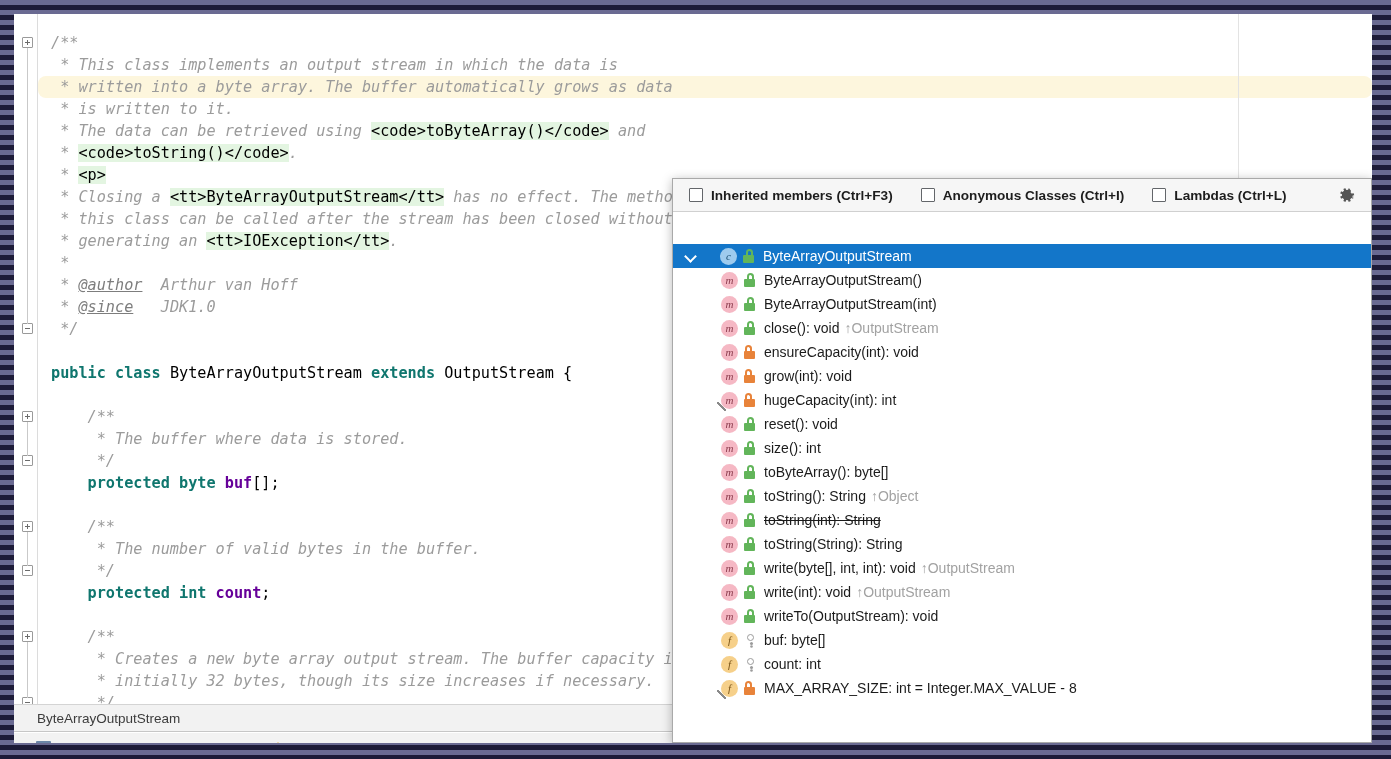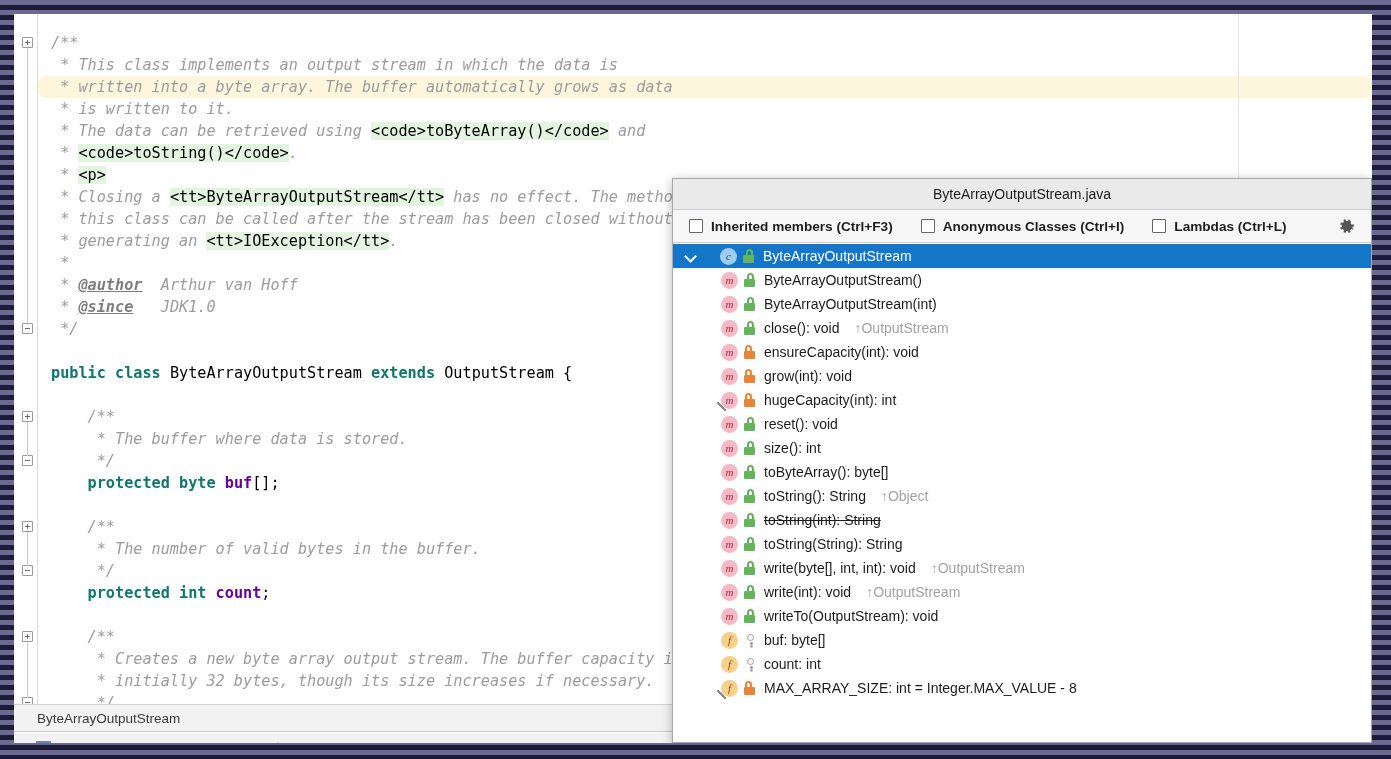--- a/index.html
+++ b/index.html
@@ -71,21 +71,21 @@
     font-family: "DejaVu Sans Mono", "Liberation Mono", monospace;
     font-size: 15.2px;
     line-height: 22px;
     white-space: pre;
     color: #000;
   }
   .ln { height: 22px; padding-left: 13px; }
   .ln.hl { background: #fdf6dd; border-radius: 8px; }
   .cmt { color: #9b9b9b; font-style: italic; }
   .tag { background: #e3f5e1; }
-  .jdoc { color: #7d7d7d; font-weight: bold; font-style: italic;
+  .jdoc { color: #7d7d7d; font-weight: normal; font-style: italic;
           text-decoration: underline; }
   .kw { color: #0f766e; font-weight: bold; }
   .fld { color: #660099; font-weight: bold; }
   .plain { color: #000000; }
 
   #margin-guide {
     position: absolute; left: 1224px; top: 0; width: 1px; height: 690px;
     background: #e3e3e3;
   }
 
@@ -225,21 +225,21 @@
   .lock.prot .shackle { border-color: transparent; }
   .lock.prot::after {
     content: "";
     position: absolute; left: 4px; top: 1px;
     width: 5px; height: 5px; border: 1.6px solid #9b9b9b; border-radius: 50%;
     box-shadow: 1px 6px 0 -2px #9b9b9b, 1px 9px 0 -2.2px #9b9b9b;
   }
 
   .rtext { }
   .rtext.dep { text-decoration: line-through; }
-  .owner { color: #a2a2a2; margin-left: 15px; }
+  .owner { color: #a2a2a2; margin-left: 5px; }
 
   #watermark {
     position: absolute; right: 12px; bottom: 24px;
     font-size: 13.5px; color: rgba(255,255,255,0.72);
     letter-spacing: .3px;
     pointer-events: none;
   }
 </style>
 </head>
 <body>
@@ -287,23 +287,20 @@
         <span class="ticon warn"></span>
         <span>Problems</span>
       </div>
       <div class="tool-item">
         <span class="ticon todo"></span>
         <span>6: TODO</span>
       </div>
     </div>
 
   <div id="popup">
-    <div id="popup-title">
-      <span>ByteArrayOutputStream.java</span>
-    </div>
     <div id="popup-filters">
       <label class="cbox">
           <span class="box"></span>
           <span>Inherited members (Ctrl+F3)</span>
         </label>
         <label class="cbox">
           <span class="box"></span>
           <span>Anonymous Classes (Ctrl+I)</span>
         </label>
         <label class="cbox">

